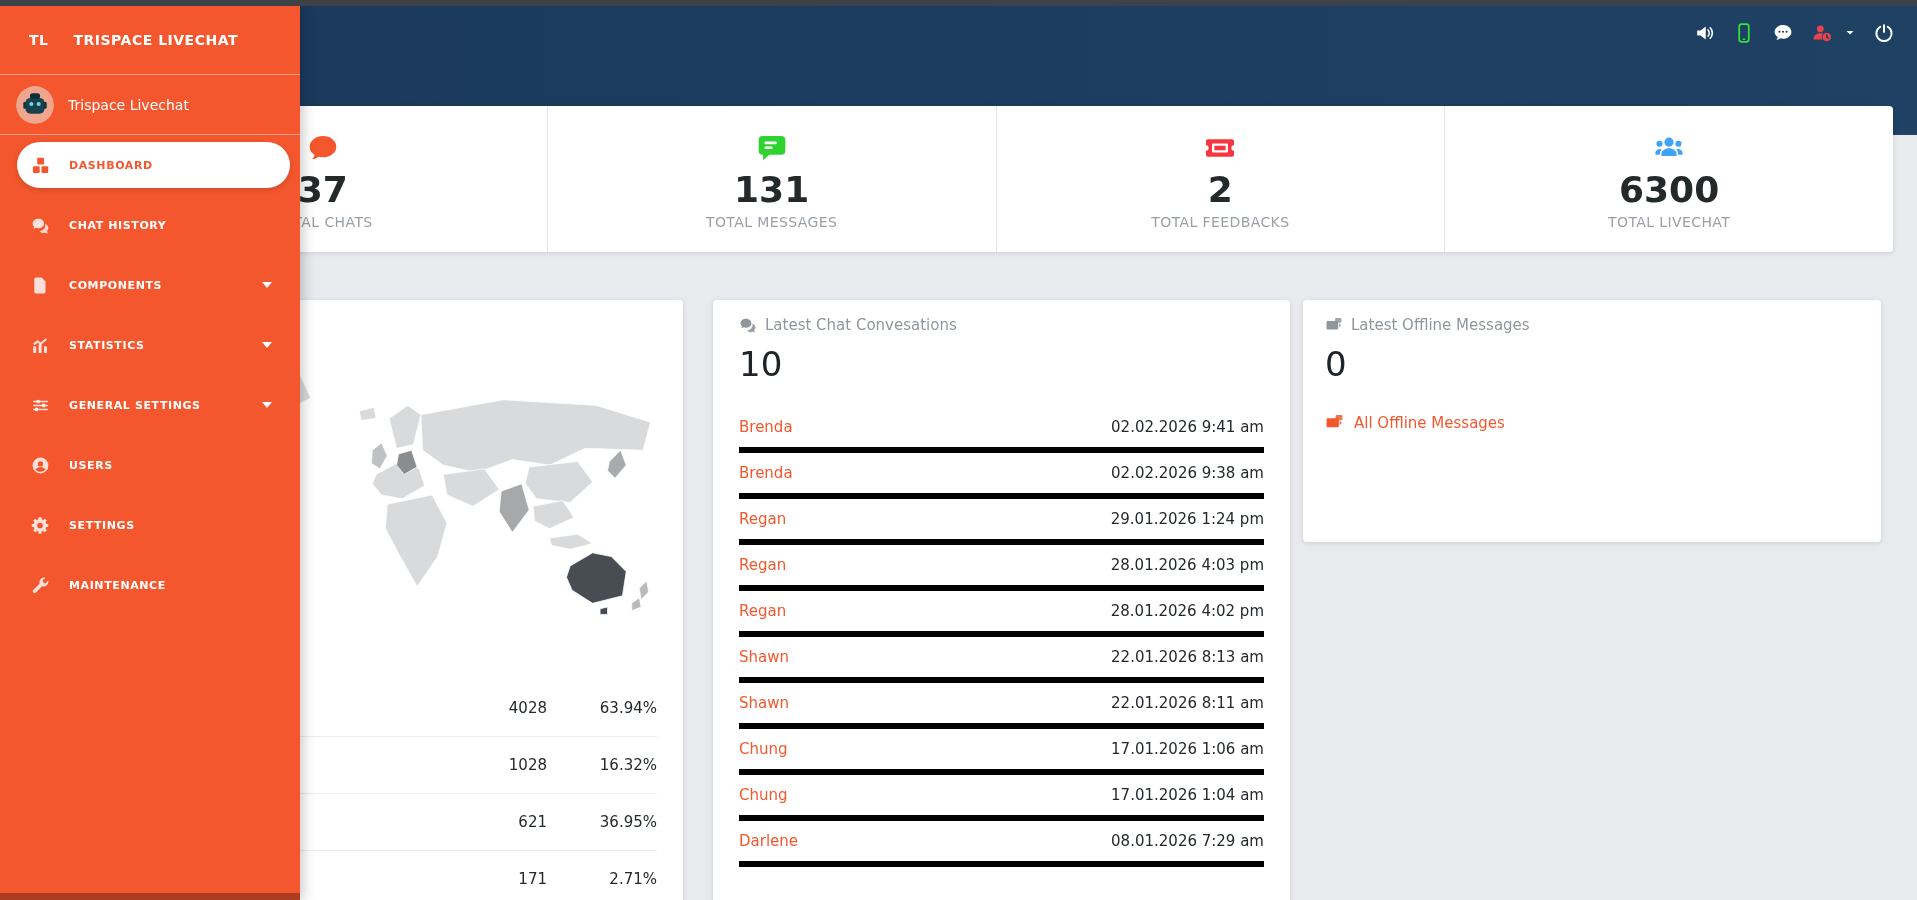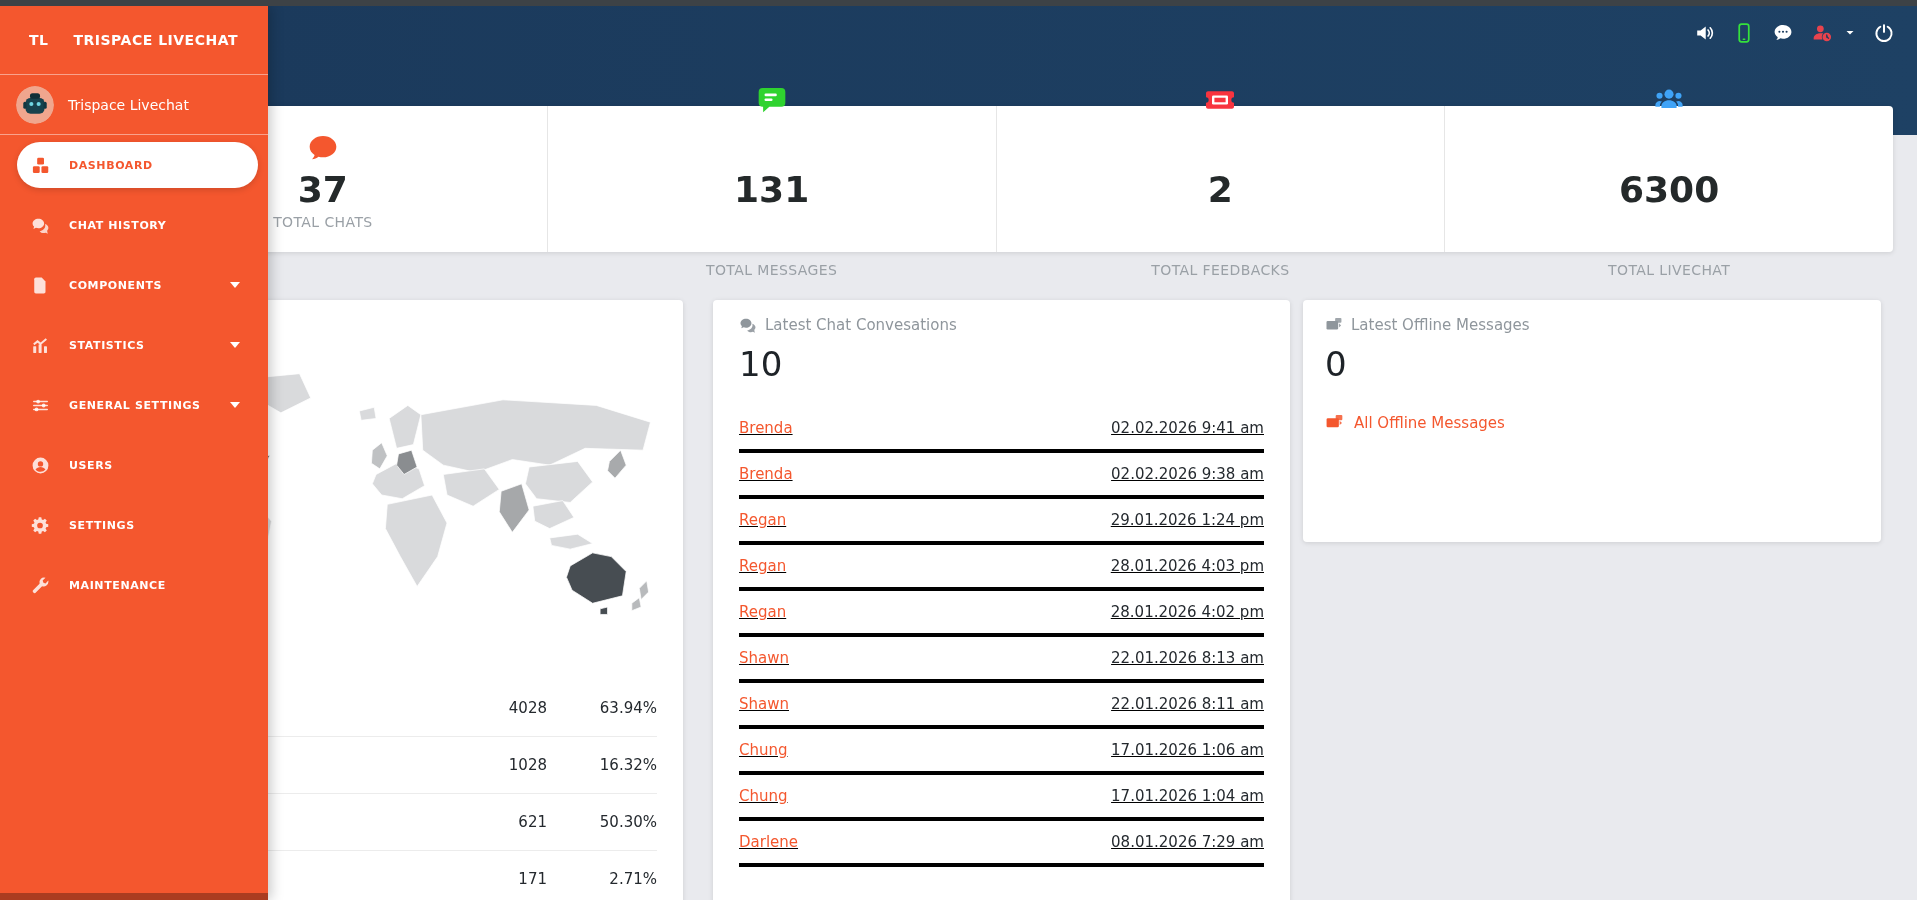--- a/index.html
+++ b/index.html
@@ -16,21 +16,21 @@
           background:linear-gradient(90deg,#132741 0,#1b3a5c 260px,#1e4164 100%);z-index:5;}
   .nav-icons{position:absolute;top:0;right:22px;height:54px;display:flex;align-items:center;gap:17px;}
   .nav-icon{width:22px;height:22px;cursor:pointer;}
   .nav-icon.small{width:12px;height:12px;margin-left:-6px;}
   .icon svg,.nav-icon svg{width:100%;height:100%;display:block;}
   .nav-icon .cut{fill:#1c3d5f;}
   
   .card{position:absolute;background:#fff;border-radius:4px;box-shadow:0 1px 5px rgba(0,0,0,.12);}
   .stats-card{left:99px;top:106px;width:1794px;height:146px;display:flex;z-index:6;}
   .stat-cell{flex:1;display:flex;flex-direction:column;align-items:center;justify-content:center;padding-top:4px;}
-  .stat-cell + .stat-cell{border-left:1px solid #e6e6e6;gap:48px;}
+  .stat-cell + .stat-cell{border-left:1px solid #e6e6e6;}
   .stat-icon{width:32px;height:32px;margin-bottom:6px;}
   .stat-value{font-size:36px;font-weight:bold;color:#24292a;line-height:1.1;}
   .stat-label{font-size:14px;color:var(--gray-text);letter-spacing:.4px;margin-top:5px;}
   
   .map-card{left:99px;top:300px;width:584px;height:640px;z-index:4;}
   .map-wrap{margin:50px 12px 0 12px;height:318px;}
   .map-wrap svg{width:100%;height:100%;display:block;}
   .country-list{margin:12px 26px 0 26px;}
   .country-row{display:flex;align-items:center;height:57px;border-bottom:1px solid #ececec;
                font-size:15px;color:var(--dark-text);}
@@ -38,30 +38,30 @@
   .country-visits{width:120px;text-align:right;}
   .country-pct{width:110px;text-align:right;}
   
   .chat-card{left:713px;top:300px;width:577px;height:610px;padding:16px 26px 0 26px;z-index:4;}
   .offline-card{left:1303px;top:300px;width:578px;height:242px;padding:16px 22px 0 22px;z-index:4;}
   .card-header{display:flex;align-items:center;gap:8px;font-size:15px;color:#8f969c;}
   .card-header .icon{width:18px;height:18px;color:#8f969c;}
   .card-count{font-size:34px;color:#1e2328;margin-top:12px;line-height:1.1;}
   .chat-list{margin-top:24px;}
   .chat-row{display:flex;align-items:center;justify-content:space-between;height:46px;
-            border-bottom:4px solid #000000;font-size:15px;text-decoration:underline;}
+            border-bottom:6px solid #000000;font-size:15px;}
   .chat-name{color:var(--accent);cursor:pointer;}
   .chat-date{color:var(--dark-text);margin-left:44px;}
   .alert-info{margin-top:14px;background:#47b8f0;border-radius:3px;color:#fff;
               font-size:15px;padding:15px 18px;}
   .offline-link{margin-top:30px;display:flex;align-items:center;gap:10px;color:var(--accent);
                 font-size:15px;cursor:pointer;}
   .offline-link .icon{width:19px;height:19px;}
   
-  .sidebar{position:absolute;left:0;top:6px;bottom:0;width:268px;background:var(--accent);
+  .sidebar{position:absolute;left:0;top:6px;bottom:0;width:300px;background:var(--accent);
            z-index:20;box-shadow:3px 0 12px rgba(0,0,0,.22);}
   .brand-row{height:69px;display:flex;align-items:center;padding-left:29px;color:#fff;
              border-bottom:1px solid rgba(255,255,255,.45);cursor:pointer;}
   .brand-initials{font-size:14px;font-weight:bold;letter-spacing:.5px;}
   .brand-name{font-size:14px;font-weight:bold;letter-spacing:.5px;margin-left:25px;}
   .profile-row{height:60px;display:flex;align-items:center;padding-left:16px;color:#fff;
                border-bottom:1px solid rgba(255,255,255,.45);cursor:pointer;}
   .avatar{width:38px;height:38px;border-radius:50%;overflow:hidden;flex:none;}
   .profile-name{font-size:14px;margin-left:14px;}
   .menu{margin-top:7px;}
@@ -239,21 +239,21 @@
 
         <div class="country-row">
           <span class="country-name">United States</span>
           <span class="country-visits">1028</span>
           <span class="country-pct">16.32%</span>
         </div>
 
         <div class="country-row">
           <span class="country-name">Singapore</span>
           <span class="country-visits">621</span>
-          <span class="country-pct">50.30%</span>
+          <span class="country-pct">36.95%</span>
         </div>
 
         <div class="country-row">
           <span class="country-name">Germany</span>
           <span class="country-visits">171</span>
           <span class="country-pct">2.71%</span>
         </div>
 
     </div>
   </div>

